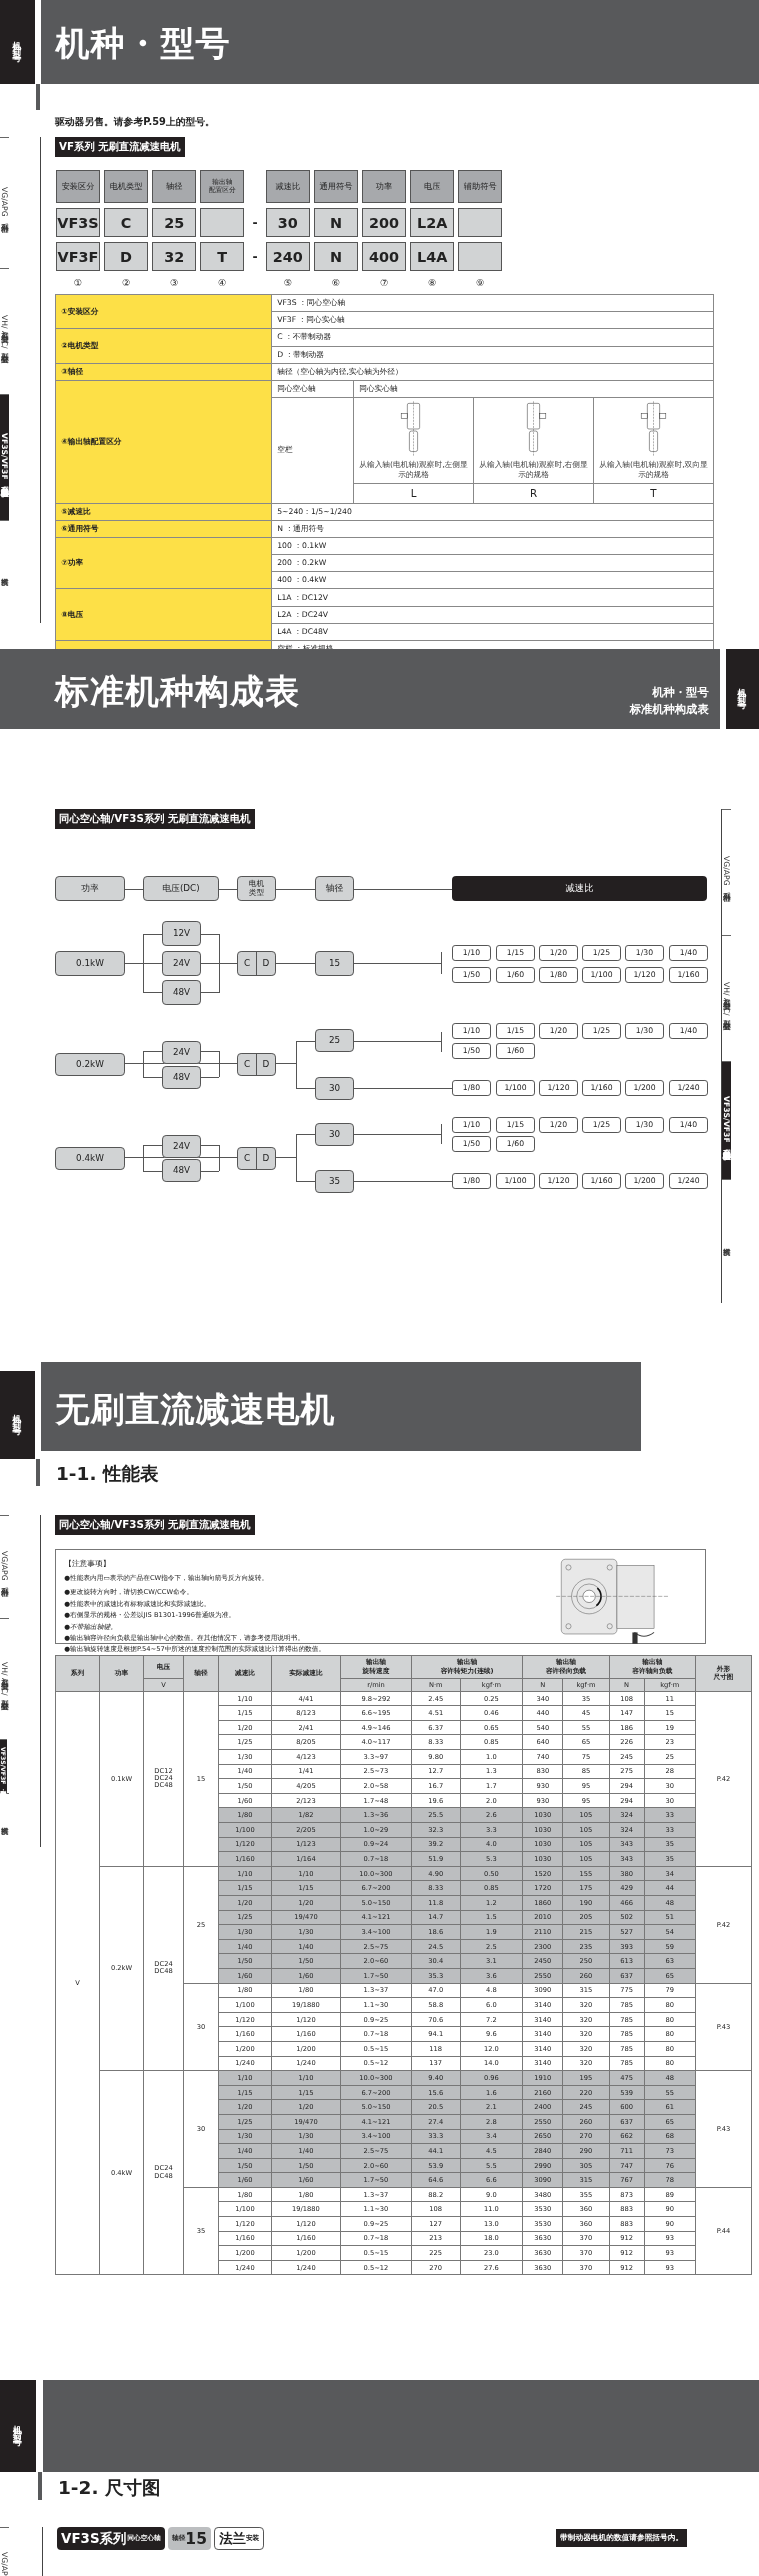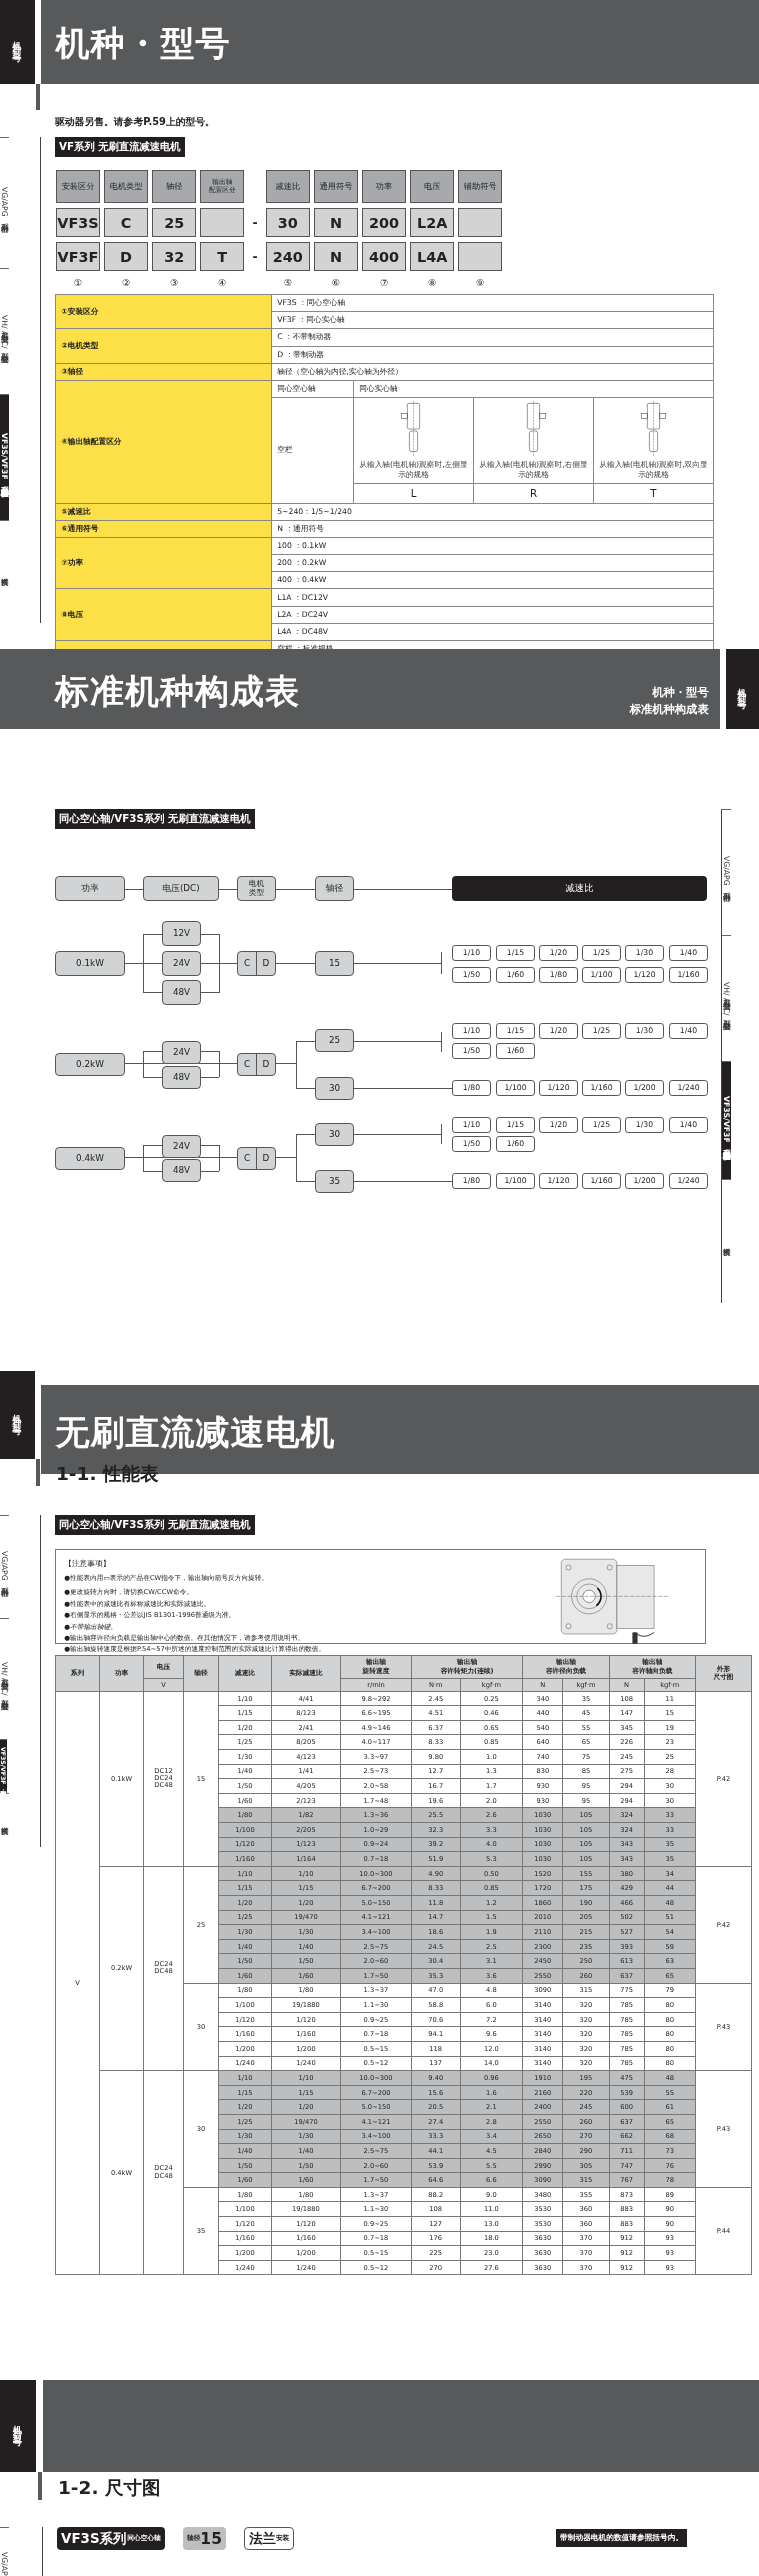--- a/index.html
+++ b/index.html
@@ -340,21 +340,21 @@
       <div class="ratio" style="left:539px;top:668px;">1/120</div>
       <div class="ratio" style="left:582px;top:668px;">1/160</div>
       <div class="ratio" style="left:625px;top:668px;">1/200</div>
       <div class="ratio" style="left:669px;top:668px;">1/240</div>
     </div>
   </div>
 </div>
 
 <div class="page" style="height:1030px;">
   <div class="vtab" style="left:0;top:20.6px;width:35px;height:88px;">机种・型号</div>
-  <div class="banner" style="position:absolute;left:41px;top:35px;width:718px;height:89px;">
+  <div class="banner" style="position:absolute;left:41px;top:12px;width:600px;height:89px;">
     <div class="title" style="position:absolute;left:14.4px;top:25px;">无刷直流减速电机</div>
   </div>
   <div style="position:absolute;left:36px;top:109px;width:4.1px;height:27px;background:#58595b;"></div>
   <div class="h2" style="position:absolute;left:56px;top:111px;">1-1. 性能表</div>
 
   <div class="sidenav" style="left:0;top:165px;">
     <div class="item" style="height:103px;">VG/APG系列 平行轴</div>
     <div class="item" style="height:121px;">VH系列/直交轴 AFC系列/直交空心轴</div>
     <div class="item active" style="height:54px;font-size:6.2px;">VF3S/VF3F系列 同心空心轴・同心实心轴</div>
     <div class="item" style="height:54px;">技术资料</div>
@@ -450,21 +450,21 @@
           <td>15</td>
         </tr>
         <tr>
           <td>1/20</td>
           <td>2/41</td>
           <td>4.9~146</td>
           <td>6.37</td>
           <td>0.65</td>
           <td>540</td>
           <td>55</td>
-          <td>345</td>
+          <td>186</td>
           <td>19</td>
         </tr>
         <tr>
           <td>1/25</td>
           <td>8/205</td>
           <td>4.0~117</td>
           <td>8.33</td>
           <td>0.85</td>
           <td>640</td>
           <td>65</td>
@@ -845,21 +845,21 @@
           <td>13.0</td>
           <td>3530</td>
           <td>360</td>
           <td>883</td>
           <td>90</td>
         </tr>
         <tr>
           <td>1/160</td>
           <td>1/160</td>
           <td>0.7~18</td>
-          <td>176</td>
+          <td>213</td>
           <td>18.0</td>
           <td>3630</td>
           <td>370</td>
           <td>912</td>
           <td>93</td>
         </tr>
         <tr>
           <td>1/200</td>
           <td>1/200</td>
           <td>0.5~15</td>
@@ -889,21 +889,21 @@
   <div class="vtab" style="left:0;top:0;width:36px;height:92px;">机种・型号</div>
   <div class="banner" style="position:absolute;left:43px;top:0;width:716px;height:92px;"></div>
   <div style="position:absolute;left:38px;top:92px;width:4.1px;height:28px;background:#58595b;"></div>
   <div class="h2" style="position:absolute;left:58px;top:95px;">1-2. 尺寸图</div>
 
   <div class="sidenav" style="left:0;top:147px;width:43px;">
     <div class="item" style="height:82px;">VG/APG系列 平行轴</div>
 
   </div>
 
-  <div style="position:absolute;left:57px;top:147px;display:flex;gap:18px;text-align:right;">
+  <div style="position:absolute;left:57px;top:147px;display:flex;gap:3px;text-align:right;">
     <div class="tag" style="background:#231f20;color:#fff;font-size:13.4px;">
       <span>VF3S系列</span>
         <span style="font-size:6.7px;margin-left:1px;">同心空心轴</span>
     </div>
     <div class="tag" style="background:#bcbec0;font-size:6.7px;">
       <span>轴径</span>
         <span style="font-size:15.5px;">15</span>
     </div>
     <div class="tag" style="background:#fff;border:0.5px solid #555;font-size:13.4px;">
       <span>法兰</span>

